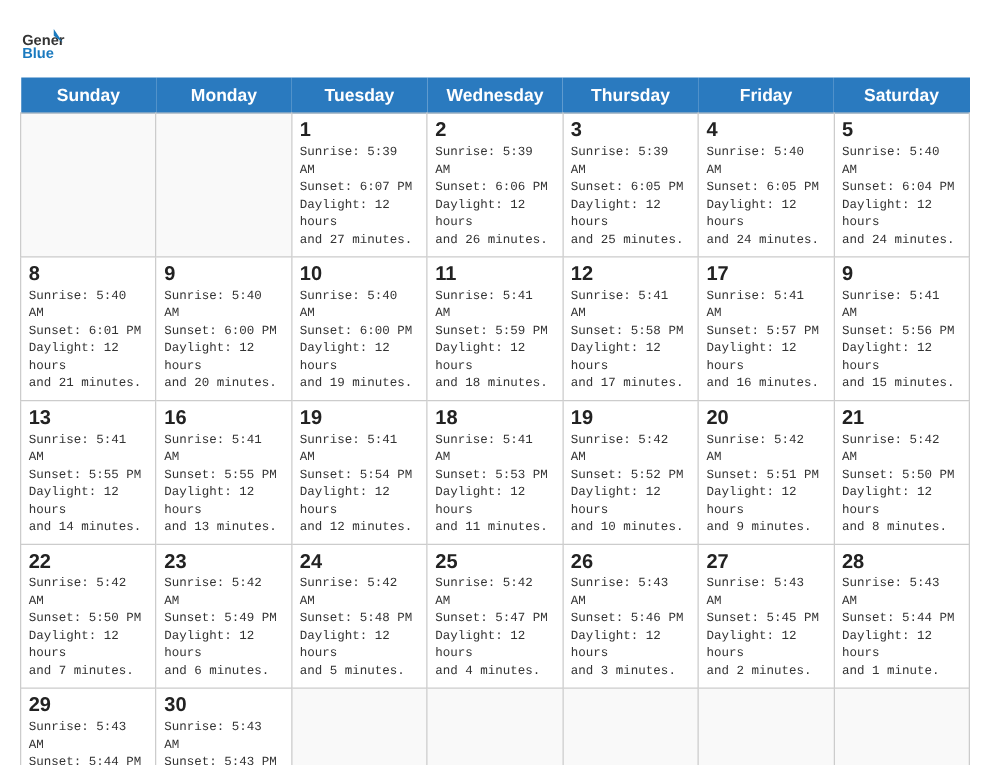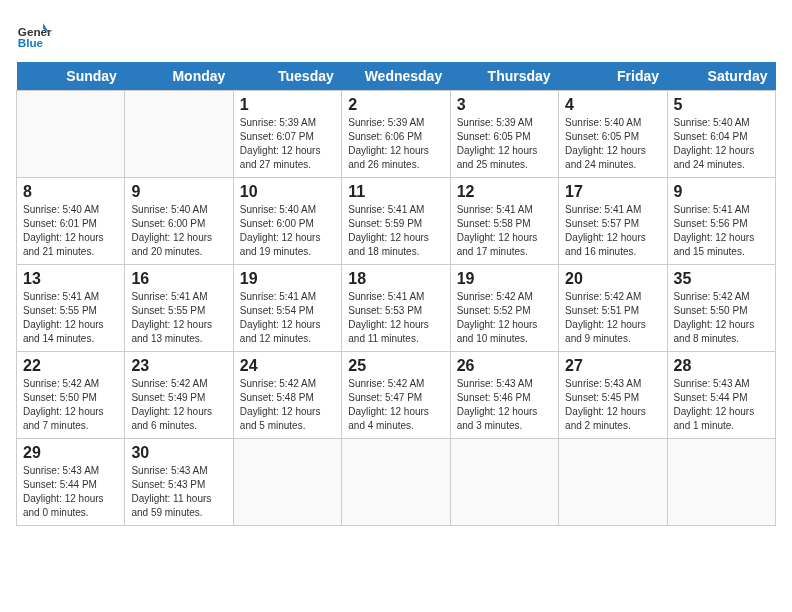--- a/index.html
+++ b/index.html
@@ -38,21 +38,21 @@
       color: #444;
     }
     table {
       width: 100%;
       border-collapse: collapse;
       table-layout: fixed;
     }
     .day-header {
       background-color: #2a7abf;
       color: #fff;
-      text-align: right;
+      text-align: center;
       padding: 6px 8px;
       font-size: 14px;
       font-weight: bold;
     }
     td {
       border: 1px solid #ccc;
       vertical-align: top;
       padding: 5px 6px;
       font-size: 10.5px;
       color: #333;
@@ -62,20 +62,21 @@
       font-size: 16px;
       font-weight: bold;
       color: #222;
       display: block;
       margin-bottom: 2px;
     }
     .cell-text {
       font-size: 10px;
       line-height: 1.4;
       color: #333;
+      font-family: Liberation Mono, monospace;
     }
     td.empty {
       background: #f9f9f9;
     }
     tr:last-child td {
       height: 70px;
       margin-top: 20px;
     }
   </style>
 </head>
@@ -235,21 +236,21 @@
 and 10 minutes.</div>
         </td>
         <td>
           <span class="day-num">20</span>
           <div class="cell-text" style="white-space: pre-line;">Sunrise: 5:42 AM
 Sunset: 5:51 PM
 Daylight: 12 hours
 and 9 minutes.</div>
         </td>
         <td>
-          <span class="day-num">35</span>
+          <span class="day-num">21</span>
           <div class="cell-text" style="white-space: pre-line;">Sunrise: 5:42 AM
 Sunset: 5:50 PM
 Daylight: 12 hours
 and 8 minutes.</div>
         </td>
       </tr>
       <tr>
         <td>
           <span class="day-num">22</span>
           <div class="cell-text" style="white-space: pre-line;">Sunrise: 5:42 AM

